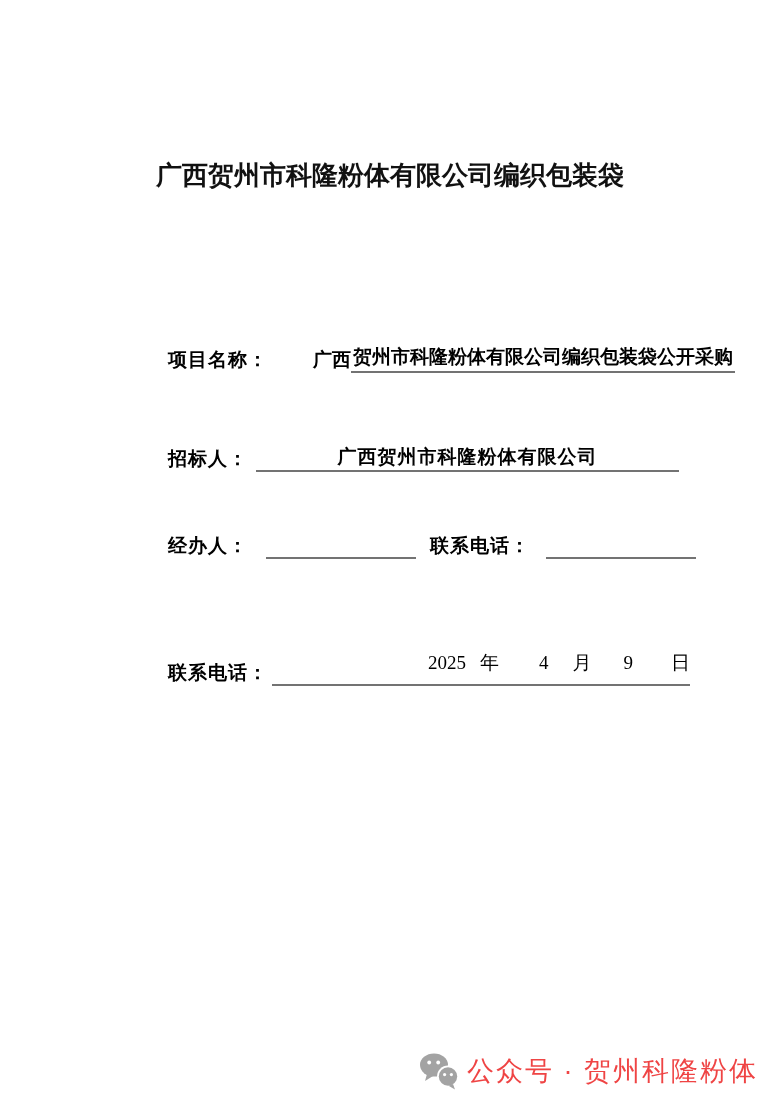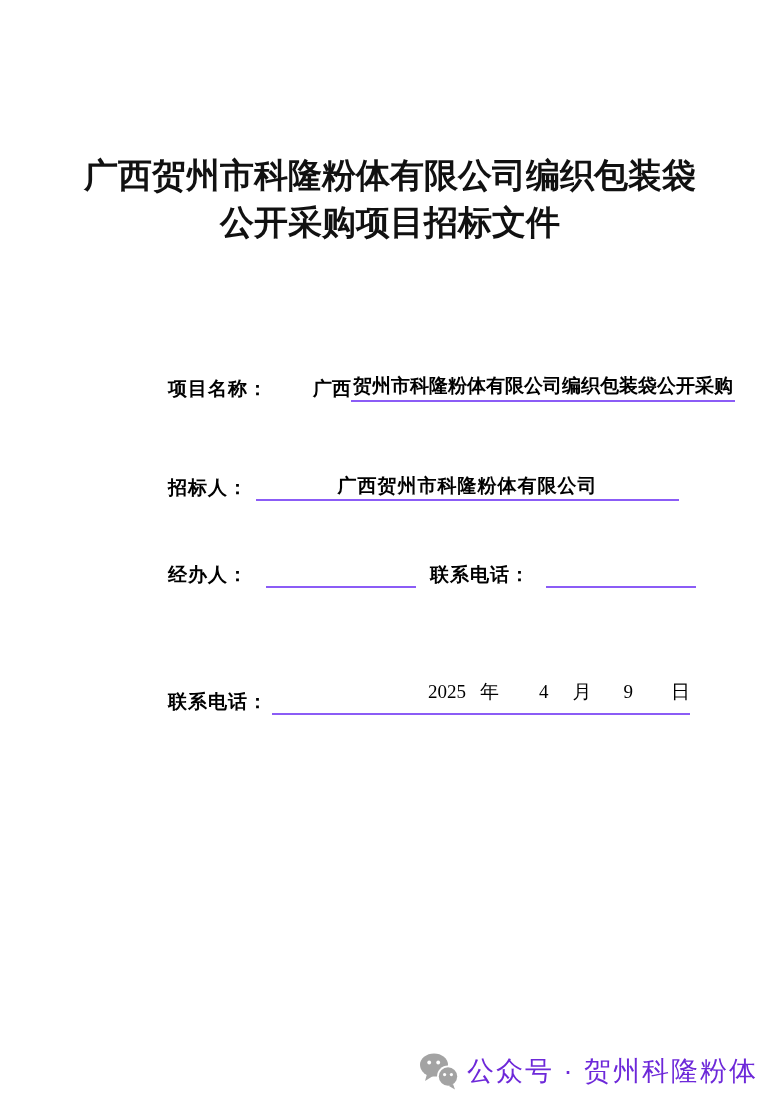--- a/index.html
+++ b/index.html
@@ -12,21 +12,21 @@
     color: #000000;
     overflow: hidden;
   }
   
   .doc-title {
     position: absolute;
     top: 152px;
     left: 0;
     width: 780px;
     text-align: center;
-    font-size: 34px;
+    font-size: 26px;
     font-weight: bold;
     line-height: 47px;
     letter-spacing: 0px;
     color: #111111;
   }
   
   .field-row {
     position: absolute;
     left: 120px;
     font-size: 19px;
@@ -40,24 +40,23 @@
 
   .field-label {
     font-weight: bold;
     letter-spacing: 1px;
     margin-left: 48px;
   }
   .bold-text { font-weight: bold; margin-left: 45px; }
 
   .u-line {
     display: inline-block;
-    border-bottom: 2px solid #8b5cf6;
+    border-bottom: 2px solid #737373;
     vertical-align: bottom;
     line-height: 26px;
-    margin-top: 29px;
   }
   .u-text { padding: 0 2px 1px 2px; font-weight: bold; }
 
   .u-wide {
     width: 423px;
     text-align: center;
     margin-left: 8px;
     padding-bottom: 0;
     font-weight: bold;
     letter-spacing: 1px;
@@ -85,33 +84,32 @@
     position: absolute;
     right: 22px;
     top: 1052px;
     display: flex;
     align-items: center;
     font-family: "Liberation Sans", "DejaVu Sans", sans-serif;
   }
   .wm-icon { width: 40px; height: 38px; margin-right: 8px; }
   .wm-text {
     font-size: 27px;
-    color: #6d28d9;
+    color: #ef4444;
     letter-spacing: 2px;
     white-space: nowrap;
   }
 </style>
 </head>
 <body>
 
 <div id="page">
 
   <div class="doc-title">
     <div>广西贺州市科隆粉体有限公司编织包装袋</div>
-    <div>公开采购项目招标文件</div>
   </div>
 
   <div class="field-row row-project">
     <span class="field-label">项目名称：</span><span class="bold-text">广西</span><span class="u-line u-text">贺州市科隆粉体有限公司编织包装袋公开采购</span>
   </div>
 
   <div class="field-row row-tenderer">
     <span class="field-label">招标人：</span><span class="u-line u-wide">广西贺州市科隆粉体有限公司</span>
   </div>
 

